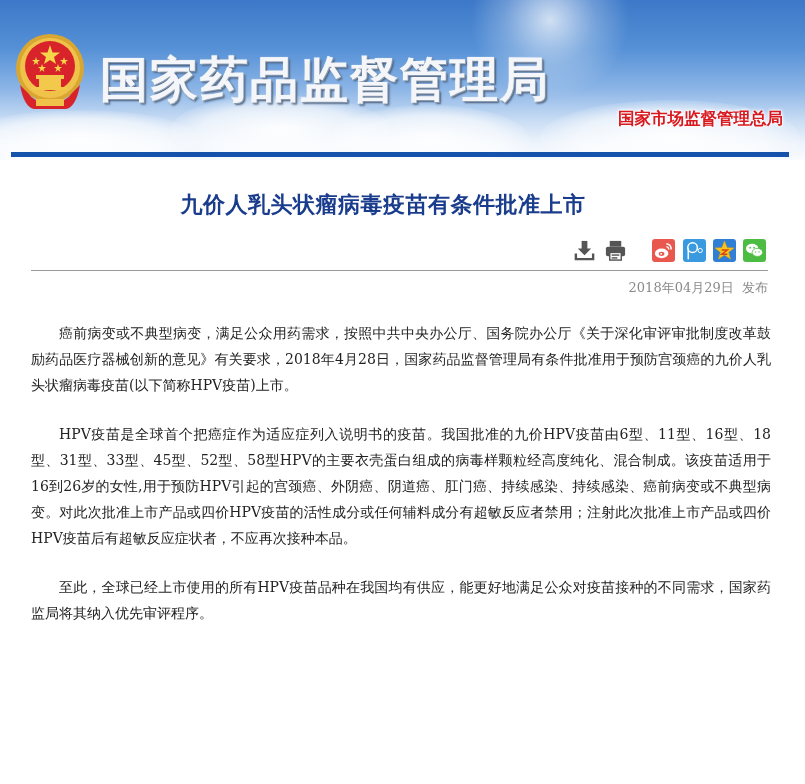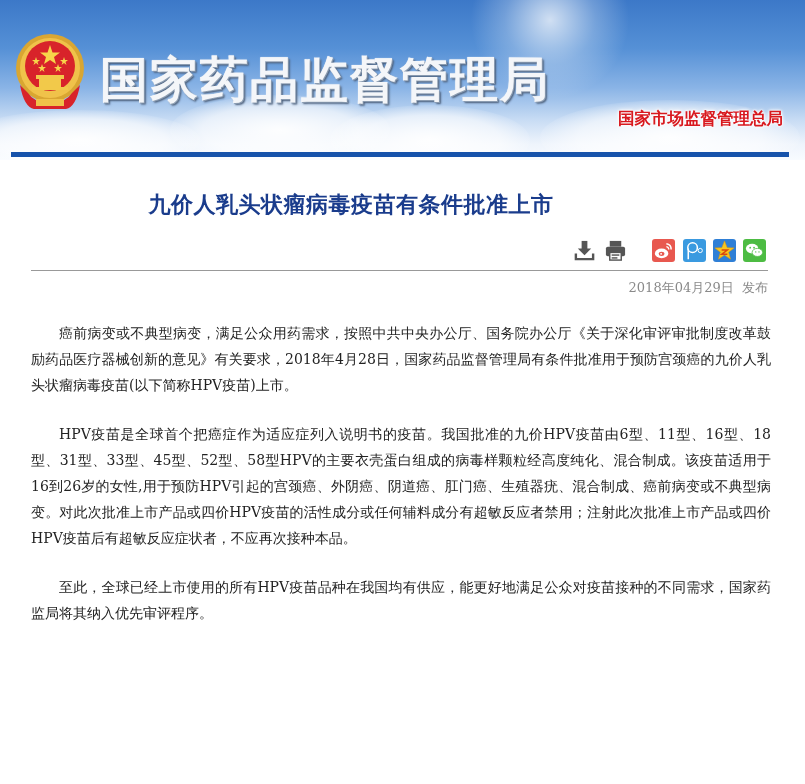--- a/index.html
+++ b/index.html
@@ -39,21 +39,21 @@
     letter-spacing: 0px;
     margin-top: 44px;
   }
   .blue-bar {
     position: absolute; left: 11px; top: 152px; width: 778px; height: 5px;
     background: #1552ab;
   }
   .article-title {
     position: absolute; left: 0; top: 190px; width: 702px; text-align: center;
     font-family: "DejaVu Serif", "Liberation Serif", serif;
-    font-size: 22px; font-weight: bold; color: #1a3c8c; letter-spacing: 0.5px;
+    font-size: 22px; font-weight: bold; color: #1a3c8c; letter-spacing: 0.5px; padding-left: 32px;
   }
   .tool-icon { position: absolute; width: 23px; height: 23px; cursor: pointer; }
   .share-icon {
     position: absolute; width: 23px; height: 23px; border-radius: 3px; cursor: pointer;
   }
   .divider {
     position: absolute; left: 31px; top: 270px; width: 737px; height: 1px; background: #999999;
   }
   .pubdate {
     position: absolute; right: 37px; top: 279px;
@@ -137,15 +137,15 @@
   <circle cx="11.5" cy="9" r="0.9" fill="#4dbc43"></circle>
   <circle cx="13.3" cy="13.5" r="0.7" fill="#4dbc43"></circle>
   <circle cx="16.7" cy="13.5" r="0.7" fill="#4dbc43"></circle>
 </svg>
 
 <div class="divider"></div>
 <div class="pubdate" style="white-space:pre;margin-left:20px;">2018年04月29日  发布</div>
 
 <div class="content">
   <p>癌前病变或不典型病变，满足公众用药需求，按照中共中央办公厅、国务院办公厅《关于深化审评审批制度改革鼓励药品医疗器械创新的意见》有关要求，2018年4月28日，国家药品监督管理局有条件批准用于预防宫颈癌的九价人乳头状瘤病毒疫苗(以下简称HPV疫苗)上市。</p>
-  <p>HPV疫苗是全球首个把癌症作为适应症列入说明书的疫苗。我国批准的九价HPV疫苗由6型、11型、16型、18型、31型、33型、45型、52型、58型HPV的主要衣壳蛋白组成的病毒样颗粒经高度纯化、混合制成。该疫苗适用于16到26岁的女性,用于预防HPV引起的宫颈癌、外阴癌、阴道癌、肛门癌、生殖器疣、混合制成、癌前病变或不典型病变。对此次批准上市产品或四价HPV疫苗的活性成分或任何辅料成分有超敏反应者禁用；注射此次批准上市产品或四价HPV疫苗后有超敏反应症状者，不应再次接种本品。</p>
+  <p>HPV疫苗是全球首个把癌症作为适应症列入说明书的疫苗。我国批准的九价HPV疫苗由6型、11型、16型、18型、31型、33型、45型、52型、58型HPV的主要衣壳蛋白组成的病毒样颗粒经高度纯化、混合制成。该疫苗适用于16到26岁的女性,用于预防HPV引起的宫颈癌、外阴癌、阴道癌、肛门癌、持续感染、持续感染、癌前病变或不典型病变。对此次批准上市产品或四价HPV疫苗的活性成分或任何辅料成分有超敏反应者禁用；注射此次批准上市产品或四价HPV疫苗后有超敏反应症状者，不应再次接种本品。</p>
   <p>至此，全球已经上市使用的所有HPV疫苗品种在我国均有供应，能更好地满足公众对疫苗接种的不同需求，国家药监局将其纳入优先审评程序。</p>
 </div>
 
 </body></html>

